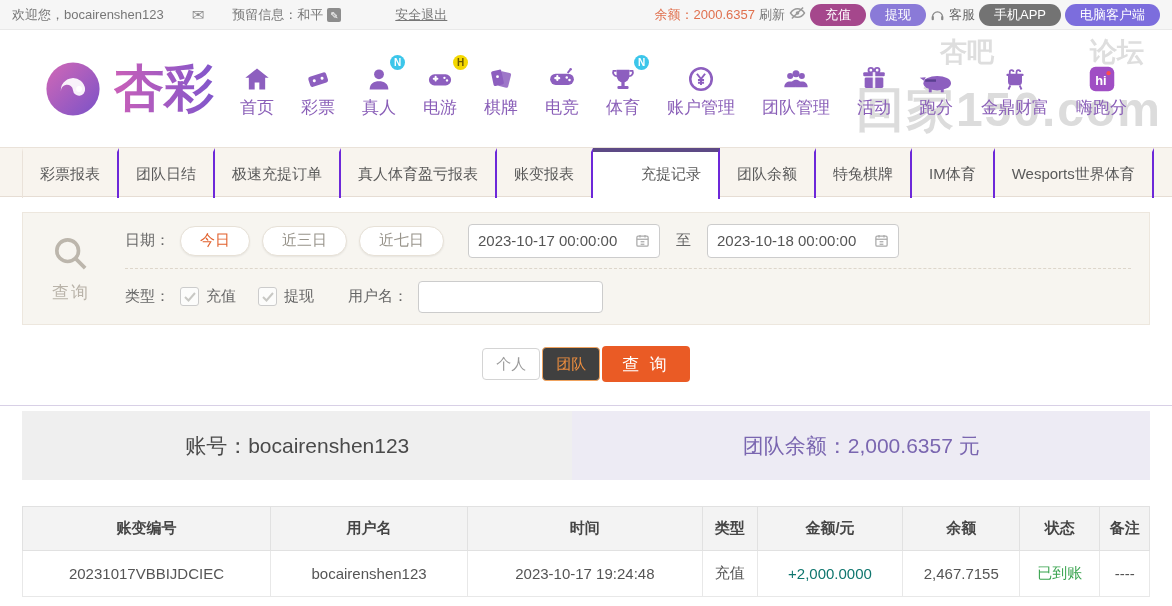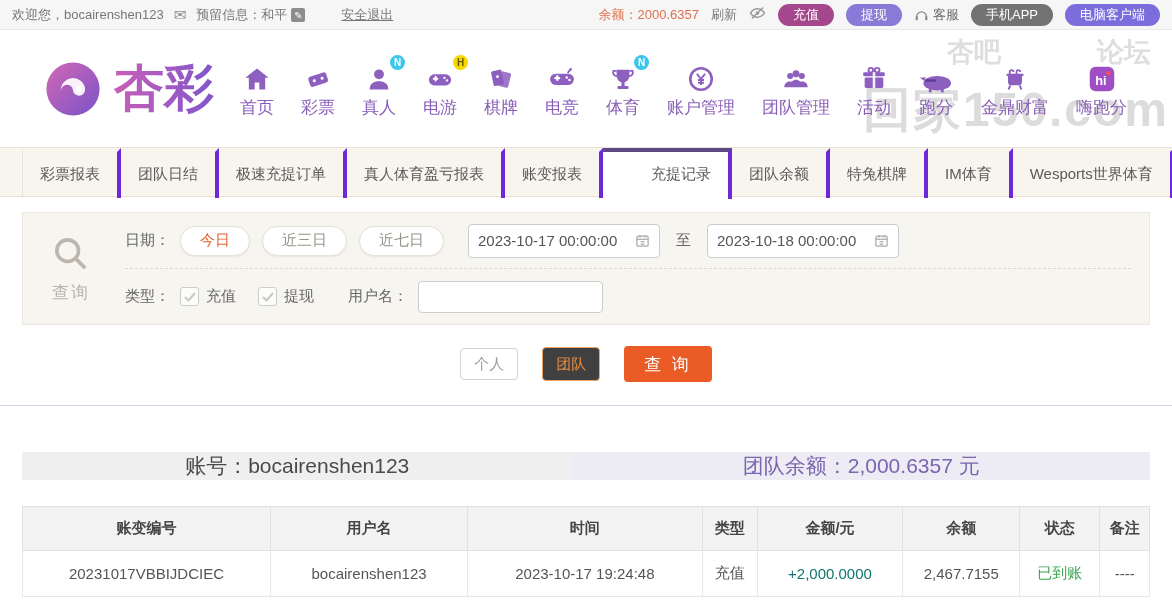--- a/index.html
+++ b/index.html
@@ -2,22 +2,22 @@
 <html><head>
 <meta charset="utf-8">
 <style>
   * { margin:0; padding:0; box-sizing:border-box; }
   html,body { width:1172px; height:606px; overflow:hidden; background:#fff;
     font-family:"Liberation Sans","DejaVu Sans",sans-serif; }
 
   
   .topbar { height:30px; background:#f6f6f6; border-bottom:1px solid #e9e9e9;
     display:flex; align-items:center; padding:0 12px; font-size:13px; color:#777; }
-  .topbar .left { display:flex; align-items:center; gap:10px; }
-  .topbar .right { margin-left:auto; display:flex; align-items:center; gap:12px; }
+  .topbar .left { display:flex; align-items:center; gap:28px; }
+  .topbar .right { margin-left:auto; display:flex; align-items:center; gap:4px; }
   .envelope { color:#8a8a8a; font-size:15px; line-height:1; }
   .edit-chip { display:inline-flex; width:14px; height:14px; background:#8d8d8d; border-radius:2px;
     color:#fff; font-size:10px; align-items:center; justify-content:center; margin-left:4px; }
   .logout { color:#777; text-decoration:underline; cursor:pointer; margin-left:26px; }
   .balance { color:#e0704e; }
   .tb-btn { border:none; border-radius:14px; color:#fff; font-size:13px; height:22px;
     padding:0 15px; cursor:pointer; font-family:inherit; }
   .tb-recharge { background:#a5478c; }
   .tb-withdraw { background:#8a7ad8; }
   .tb-mobile   { background:#737373; }
@@ -34,31 +34,31 @@
   .nav { display:flex; align-items:flex-end; gap:27px; z-index:2; }
   .nav-item { display:flex; flex-direction:column; align-items:center; cursor:pointer; }
   .nav-icon { position:relative; height:34px; display:flex; align-items:flex-end; justify-content:center; }
   .nav-icon svg { display:block; }
   .nav-label { font-size:17px; color:#8a5fb8; margin-top:3px; white-space:nowrap; }
   .badge { position:absolute; top:-4px; right:-12px; width:15px; height:15px; border-radius:50%;
     font-size:10px; font-weight:bold; display:flex; align-items:center; justify-content:center; }
   .badge-n { background:#3cc6ea; color:#fff; }
   .badge-h { background:#f4d800; color:#6b5a00; }
 
-  .watermark { position:absolute; right:3px; top:4px; text-align:right; color:#dedede;
+  .watermark { position:absolute; right:10px; top:4px; text-align:right; color:#dedede;
     z-index:1; pointer-events:none; }
   .wm-row { display:flex; gap:96px; justify-content:flex-end; padding-right:18px;
     font-size:27px; font-weight:bold; }
   .wm-main { font-size:48px; font-weight:bold; letter-spacing:2px; color:#dcdcdc; margin-top:8px; }
 
   
   .tabbar { display:flex; height:50px; background:#f8f4ee; border-top:1px solid #eae2d9;
     border-bottom:1px solid #e6ddd4; padding-left:22px; }
   .tab { height:50px; line-height:44px; padding:0 17px; font-size:15px; color:#5a5a5a;
-    border-right:4px solid #6d28d9; border-top:4px solid transparent; cursor:pointer; white-space:nowrap; }
+    border-right:2px solid #6d28d9; border-top:4px solid transparent; cursor:pointer; white-space:nowrap; }
   .tab:first-child { border-left:1px solid #eae2d9; }
   .tab.active { background:#fff; border-top-color:#5d4a85; margin-bottom:-1px; height:51px;padding-left:48px; }
 
   
   .content { padding:0 22px; }
 
   .filter-panel { margin-top:15px; border:1px solid #ede7de; background:#f7f5f0; display:flex; }
   .filter-left { width:96px; display:flex; flex-direction:column; align-items:center;
     justify-content:center; gap:7px; color:#b9b3a9; }
   .filter-left .lbl { font-size:17px; letter-spacing:2px; }
@@ -73,32 +73,32 @@
   .date-field { display:inline-flex; align-items:center; justify-content:space-between; width:192px;
     height:34px; border:1px solid #ccc; border-radius:4px; background:#fff; padding:0 9px;
     font-size:15px; color:#555; cursor:pointer; margin-left:12px; }
   .to-label { margin:0 4px 0 16px; }
   .cb-group { display:inline-flex; align-items:center; gap:7px; margin-right:22px; cursor:pointer; }
   .checkbox { width:19px; height:19px; border:1px solid #ccc; border-radius:3px; background:#fcfcfb;
     display:inline-flex; align-items:center; justify-content:center; }
   .text-input { width:185px; height:32px; border:1px solid #ccc; border-radius:4px; background:#fff;
     font-size:15px; color:#555; padding:0 8px; font-family:inherit; }
 
-  .actions { margin-top:21px; display:flex; justify-content:center; align-items:center; gap:24px; }
+  .actions { margin-top:21px; display:flex; justify-content:center; align-items:center; gap:2px; }
   .btn { border-radius:4px; cursor:pointer; font-family:inherit; }
   .btn-personal { height:32px; padding:0 13px; background:#fff; border:1px solid #d4d4d4;
     color:#9a9a9a; font-size:15px; }
   .btn-team { height:34px; padding:0 13px; background:#404040; border:1px solid #f0a35f;
     color:#ec8d3e; font-size:15px; }
   .btn-query { height:36px; padding:0 20px; background:#ea5b25; border:none; color:#fff;
     font-size:17px; letter-spacing:3px; }
 
   .full-divider { border:0; border-top:1px solid #d8d0e6; margin:23px -22px 0; }
 
-  .account-strip { display:flex; margin-top:5px; height:69px;align-items:flex-end; }
+  .account-strip { display:flex; margin-top:5px; height:69px; }
   .account-left { width:48.8%; background:#efefef; display:flex; align-items:center;
     justify-content:center; font-size:21px; color:#4a4a4a; }
   .account-right { flex:1; background:#edebf4; display:flex; align-items:center;
     justify-content:center; font-size:21px; color:#7a66b0; }
 
   table.records { width:100%; margin-top:26px; border-collapse:collapse; table-layout:fixed;
     font-size:15px; }
   .records th { background:#f3f3f3; border:1px solid #e1e1e1; height:44px; color:#454545;
     font-weight:bold; }
   .records td { border:1px solid #e8e8e8; height:46px; text-align:center; color:#555;

